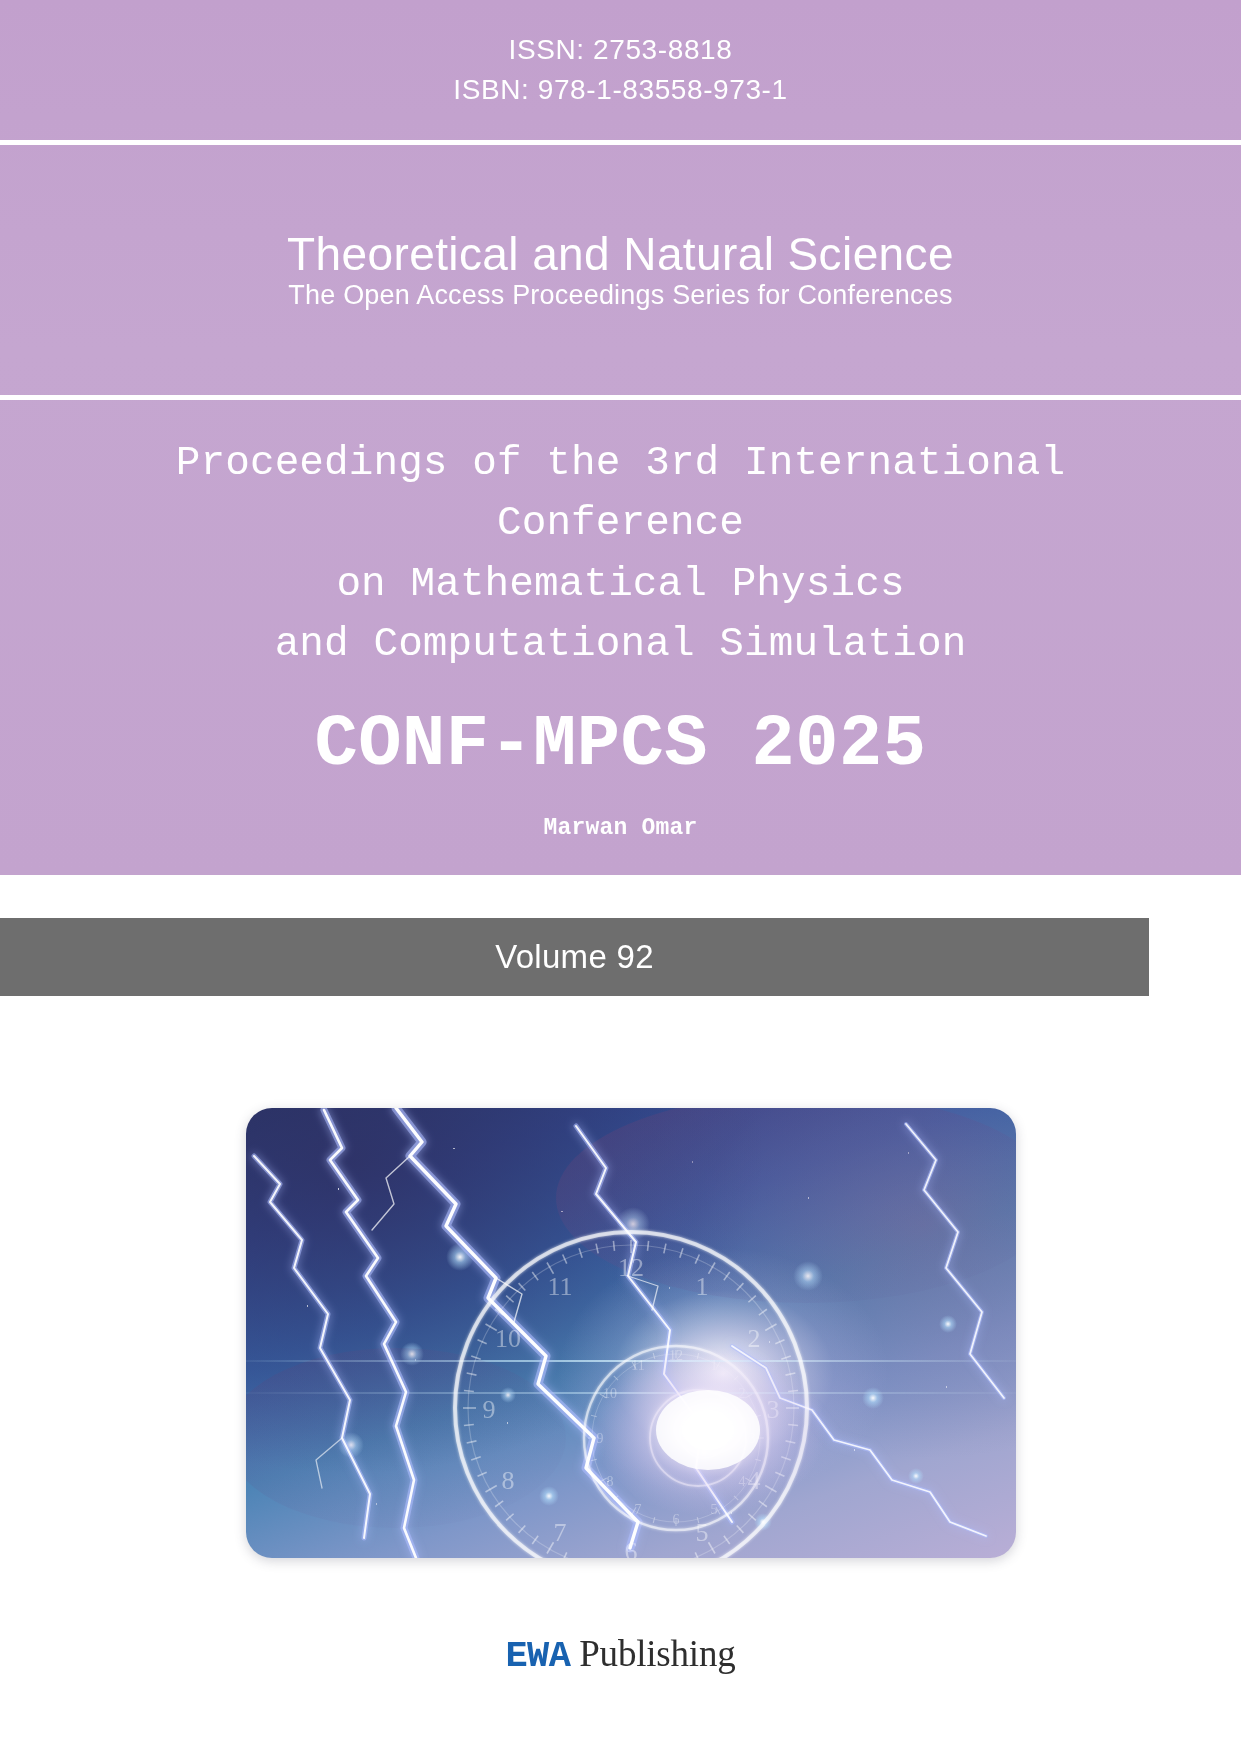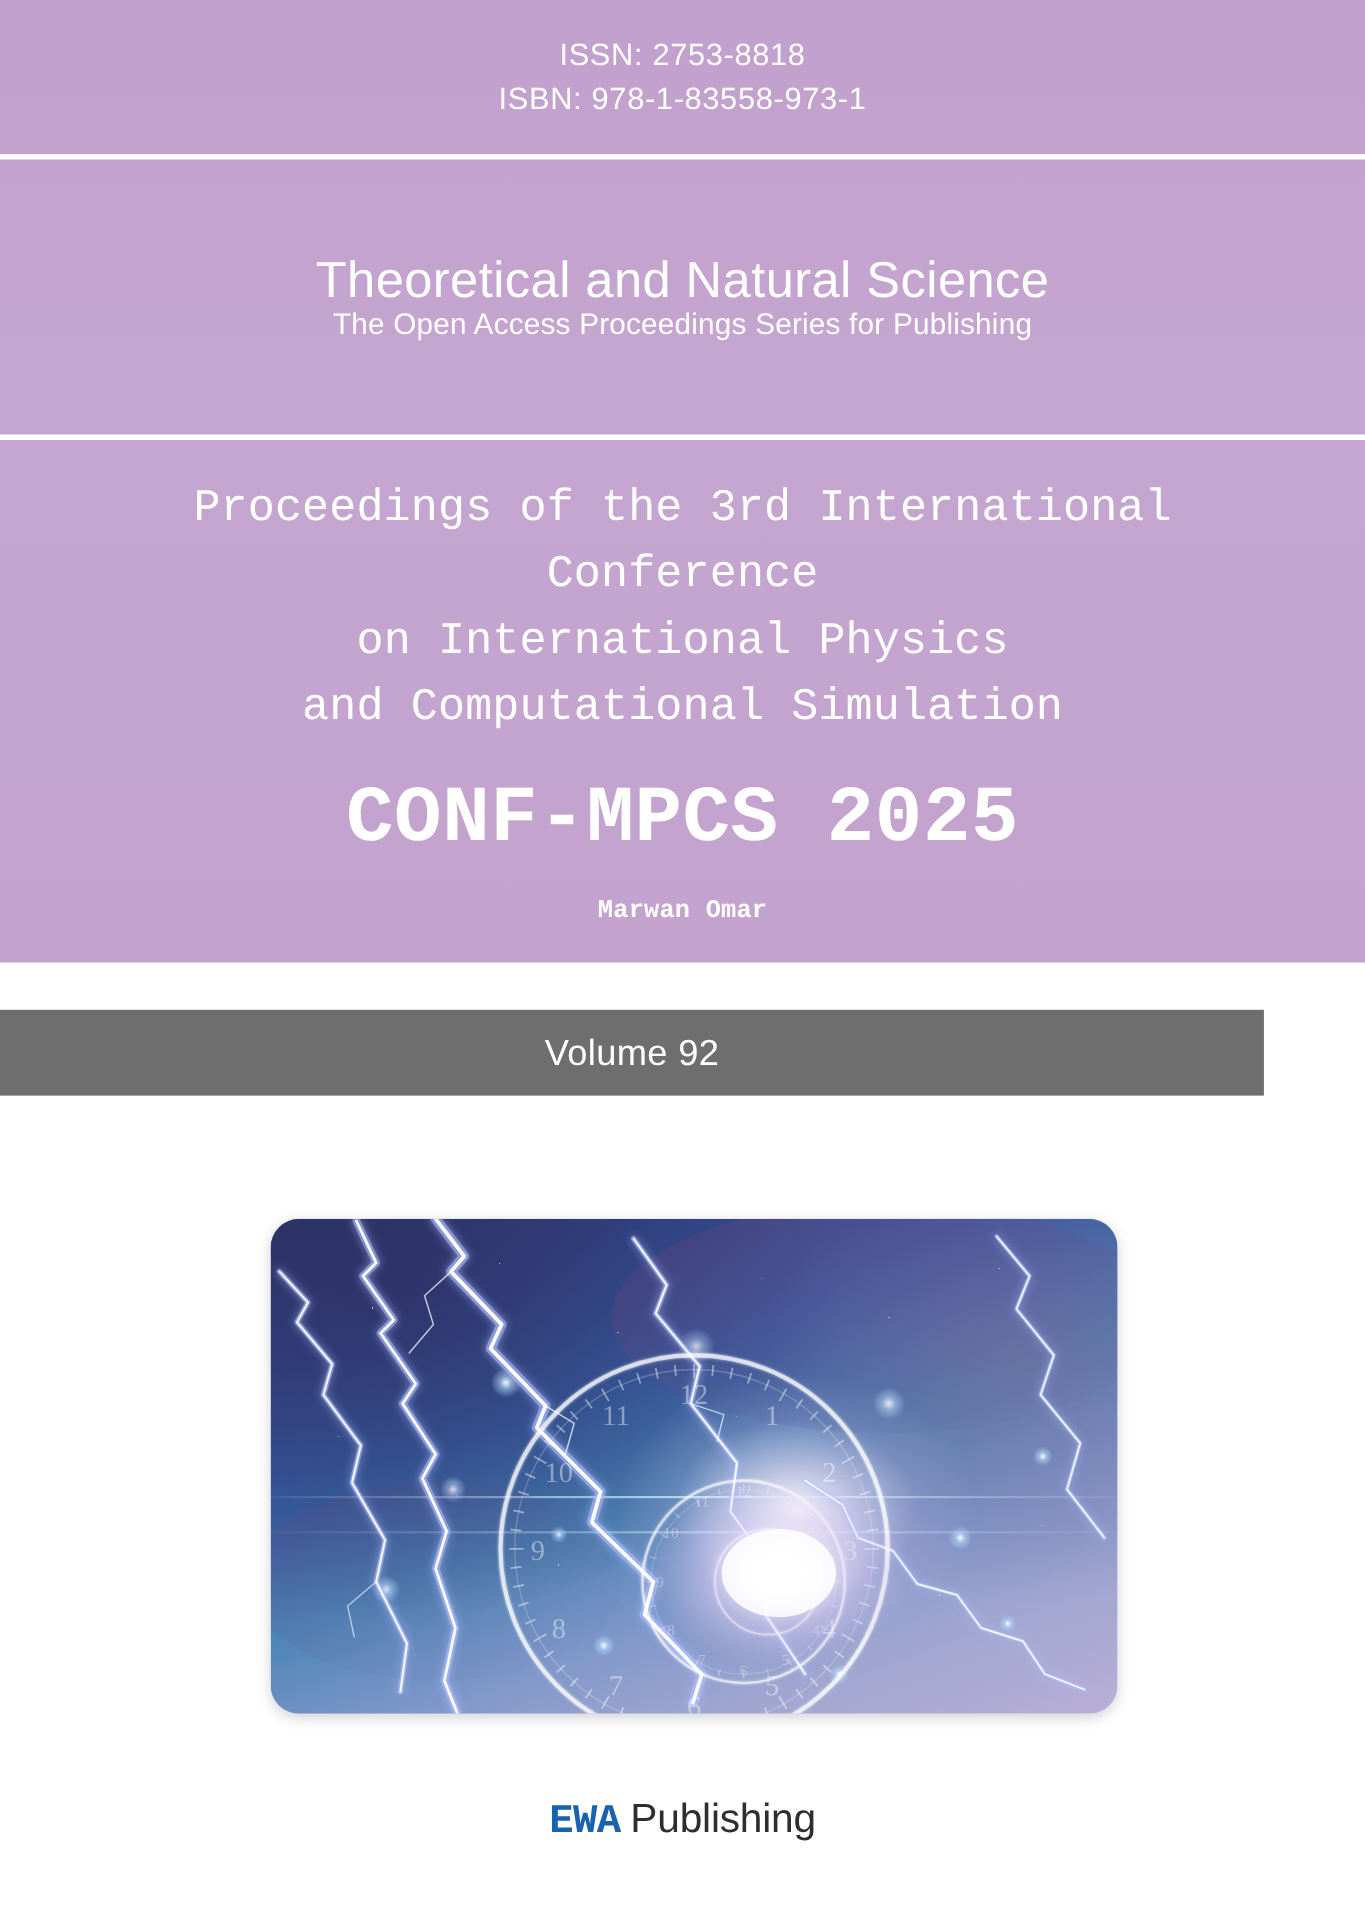--- a/index.html
+++ b/index.html
@@ -212,47 +212,47 @@
     font-size: 37px;
     font-weight: 700;
     letter-spacing: -0.6px;
     font-family: Liberation Mono, monospace;
   }
   .pub-name {
     color: #2e2e2e;
     font-size: 37px;
     font-weight: 400;
     letter-spacing: -0.2px;
-    font-family: Liberation Sans, sans-serif;
+    font-family: Liberation Serif, serif;
   }
 </style>
 </head>
 <body>
 
 <div class="cover">
 
   <div class="masthead">
 
     <div class="band-issn">
       <div class="issn-line">ISSN: 2753-8818</div>
       <div class="isbn-line">ISBN: 978-1-83558-973-1</div>
     </div>
 
     <div class="rule rule-1"></div>
 
     <div class="band-series">
       <div class="series-title">Theoretical and Natural Science</div>
-      <div class="series-sub">The Open Access Proceedings Series for Publishing</div>
+      <div class="series-sub">The Open Access Proceedings Series for Conferences</div>
     </div>
 
     <div class="rule rule-2"></div>
 
     <div class="band-conf">
       <div class="conf-title">Proceedings of the 3rd International Conference</div>
-      <div class="conf-title">on International Physics</div>
+      <div class="conf-title">on Mathematical Physics</div>
       <div class="conf-title">and Computational Simulation</div>
       <div class="conf-acronym">CONF-MPCS 2025</div>
       <div class="conf-editor">Marwan Omar</div>
     </div>
   </div>
 
   <div class="volume-band">
     <div class="volume-text">Volume 92</div>
   </div>
 

